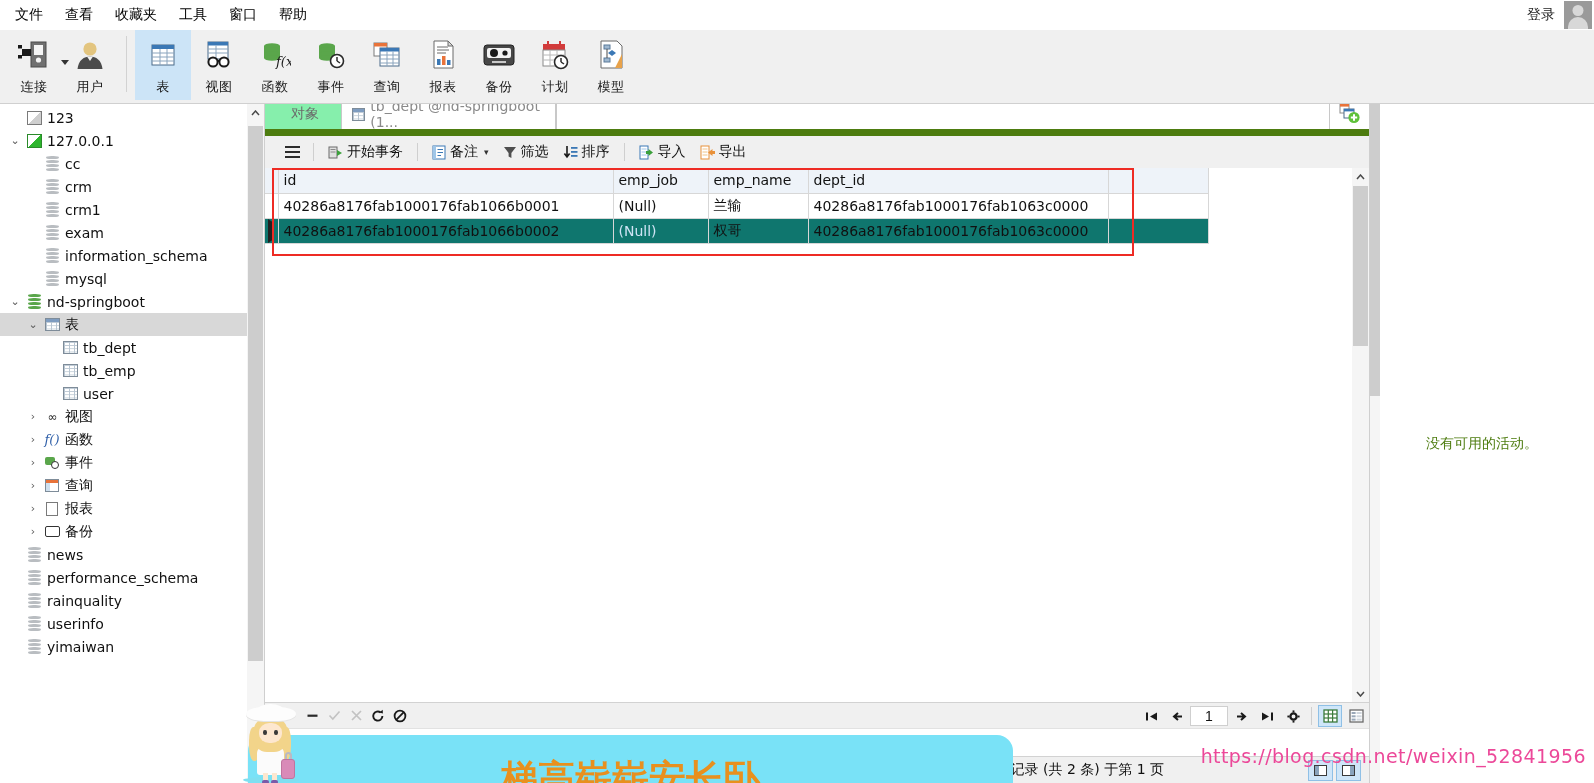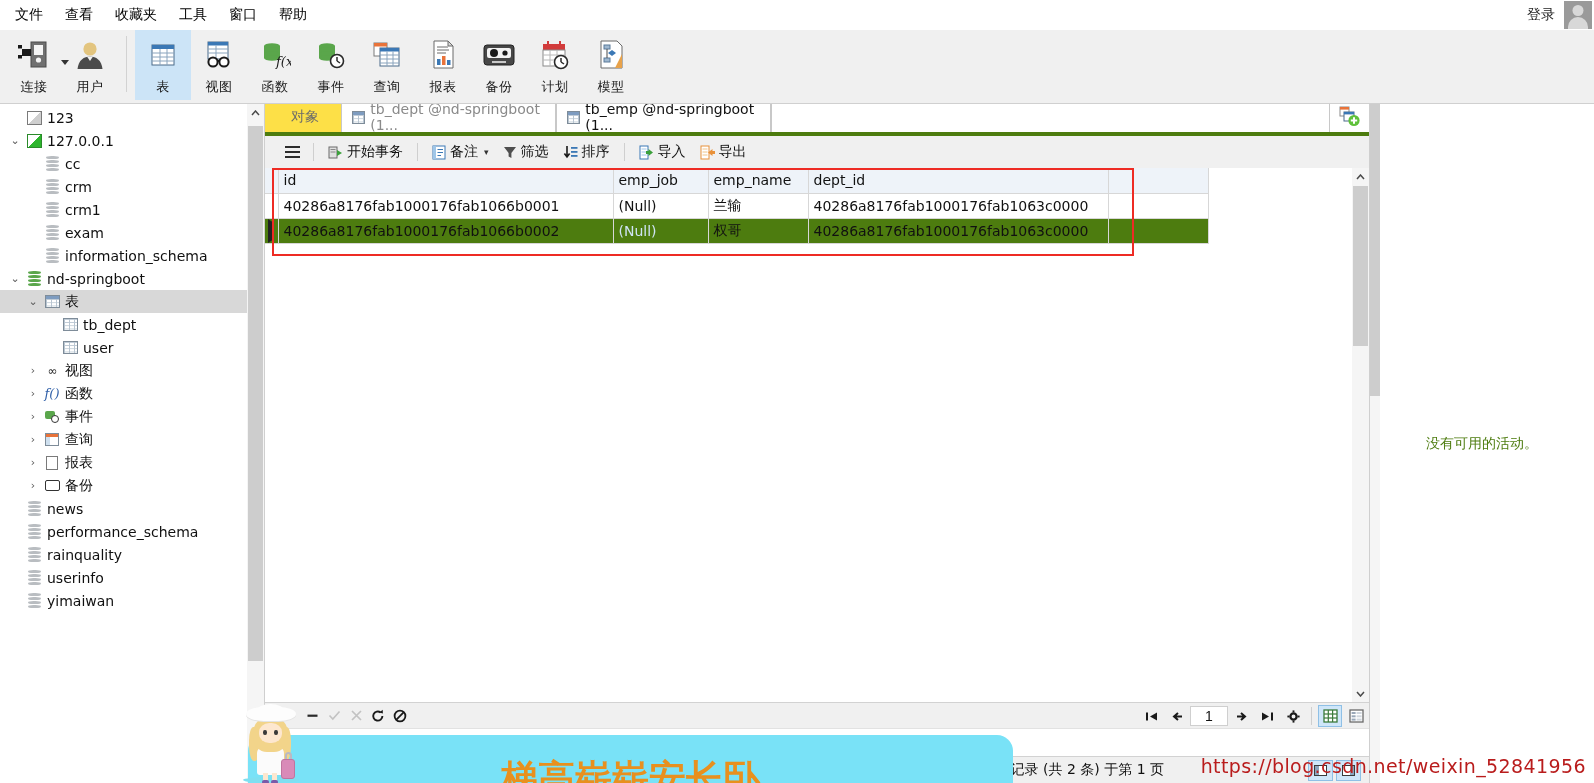--- a/index.html
+++ b/index.html
@@ -109,22 +109,22 @@
   .ic-evt{ width:14px;height:13px;position:relative;}
   .ic-evt b{position:absolute;left:0;top:1px;width:10px;height:8px;background:#5aa64b;border-radius:2px;}
   .ic-evt s{position:absolute;right:0;bottom:0;width:8px;height:8px;border:1.5px solid #333;border-radius:50%;background:#fff;}
   .ic-query{ width:14px;height:13px;border:1px solid #7e8c99;background:#fff; box-shadow: inset 0 3px 0 #e8733a, inset 4px 0 0 #cfe0ef;}
   .ic-report{ width:12px;height:14px;border:1px solid #7a7a7a;background:#fff;}
   .ic-backup{ width:15px;height:11px;border:1.6px solid #333;border-radius:2px;background:#fff;}
 
   
   .center { flex:1; display:flex; flex-direction:column; min-width:0; background:#f0f0f0;}
   .tabbar {
-    height:32px; background:#fde047; display:flex; align-items:flex-end; flex:0 0 32px;
-    border-bottom:4px solid #4d7c0f; padding-left:4px;
+    height:32px; background:#86efac; display:flex; align-items:flex-end; flex:0 0 32px;
+    border-bottom:7px solid #4d7c0f; padding-left:4px;
   }
   .tb-obj{
     height:31px; display:flex;align-items:center; padding:0 22px; color:#6b6b6b; font-size:14px;
     font-family:"DejaVu Sans",sans-serif;
   }
   .tb-tab{
     height:31px; display:flex;align-items:center; gap:5px; padding:0 10px;
     background:#fff; border-left:1px solid #c8c8c8; border-right:1px solid #c8c8c8;
     border-top:1px solid #c8c8c8; color:#8a8a8a; font-size:14px; max-width:215px;
     font-family:"DejaVu Sans",sans-serif; cursor:default;
@@ -157,21 +157,21 @@
   table.dg{ border-collapse:collapse; table-layout:fixed; }
   table.dg td, table.dg th{
     border-right:1px solid #d7d7d7; border-bottom:1px solid #d7d7d7;
     font-size:14px; font-weight:normal; text-align:left; padding:2px 5px;
     height:25px; overflow:hidden; white-space:nowrap;
     font-family:"DejaVu Sans","Liberation Sans",sans-serif;
   }
   table.dg th{ background:#eef3f9; color:#111; }
   table.dg td{ color:#111;margin-left:7px; }
   .c-marker{ width:13px; min-width:13px; padding:0 !important; border-right:1px solid #d7d7d7; background:#fff;}
-  .row-sel td{ background:#4d7c0f; color:#fff; }
+  .row-sel td{ background:#0f766e; color:#fff; }
   .row-sel td.nullv{ color:#cfe4f5; }
   .nullv{ color:#9a9a9a; }
   .marker-arrow{ width:0;height:0;border-top:4.5px solid transparent;border-bottom:4.5px solid transparent;border-left:6px solid #222; margin-left:3px;}
 
   .redbox{
     position:absolute; left:7px; top:0px; width:862px; height:88px;
     border:2.5px solid #ee2b24; pointer-events:none;
   }
 
   
@@ -209,21 +209,21 @@
 
   
   .right-pane{ width:225px; flex:0 0 225px; background:#fff; position:relative; border-left:1px solid #cfcfcf;
     display:flex; align-items:center; justify-content:center;}
   .rp-text{ color:#4d7c0f; font-size:14px; font-family:"DejaVu Sans",sans-serif;}
   .rp-scroll{ position:absolute; left:0; top:0; bottom:0; width:10px; background:#f5f5f5;}
   .rp-thumb{ position:absolute; left:0; top:0; width:10px; height:292px; background:#cdcdcd;}
 
   
   .watermark{
-    position:absolute; right:8px; bottom:6px; font-size:19px; color:#b91c1c;
+    position:absolute; right:8px; bottom:16px; font-size:19px; color:#ec4899;
     font-family:"DejaVu Sans",sans-serif; letter-spacing:.4px; pointer-events:none; z-index:40;
   }
   .cyan-banner{
     position:absolute; left:240px; bottom:0; width:765px; height:48px;
     background:#79e2f7; border-radius:16px 16px 0 0; z-index:30;
     overflow:hidden;
     margin-left:8px;
   }
   .cyan-banner .bt{
     position:absolute; left:50%; transform:translateX(-50%); top:19px; white-space:nowrap;
@@ -524,20 +524,33 @@
               <span class="ic-db">
                 <i></i>
                 <i></i>
                 <i></i>
                 <i></i>
               </span>
             </span>
             <span class="txt">information_schema</span>
           </div>
           <div class="tnode">
+            <span style="width:24px;flex:0 0 24px"></span>
+            <span class="arrow"></span>
+            <span class="ico">
+              <span class="ic-db">
+                <i></i>
+                <i></i>
+                <i></i>
+                <i></i>
+              </span>
+            </span>
+            <span class="txt">mysql</span>
+          </div>
+          <div class="tnode">
             <span style="width:6px;flex:0 0 6px"></span>
             <span class="arrow">⌄</span>
             <span class="ico">
               <span class="ic-db green">
                 <i></i>
                 <i></i>
                 <i></i>
                 <i></i>
               </span>
             </span>
@@ -551,20 +564,28 @@
             </span>
             <span class="txt">表</span>
           </div>
           <div class="tnode">
             <span style="width:42px;flex:0 0 42px"></span>
             <span class="arrow"></span>
             <span class="ico">
               <span class="ic-tbl"></span>
             </span>
             <span class="txt">tb_dept</span>
+          </div>
+          <div class="tnode">
+            <span style="width:42px;flex:0 0 42px"></span>
+            <span class="arrow"></span>
+            <span class="ico">
+              <span class="ic-tbl"></span>
+            </span>
+            <span class="txt">tb_emp</span>
           </div>
           <div class="tnode">
             <span style="width:42px;flex:0 0 42px"></span>
             <span class="arrow"></span>
             <span class="ico">
               <span class="ic-tbl"></span>
             </span>
             <span class="txt">user</span>
           </div>
           <div class="tnode">
@@ -698,24 +719,20 @@
       </div>
     </div>
 
     <div class="center">
 
       <div class="tabbar">
         <div class="tb-obj">对象</div>
         <div class="tb-tab">
           <span class="ic-tbl hdr"></span>
           <span>tb_dept @nd-springboot (1...</span>
-        </div>
-        <div class="tb-tab active">
-          <span class="ic-tbl hdr"></span>
-          <span>tb_emp @nd-springboot (1...</span>
         </div>
         <div class="tb-fill"></div>
         <div class="tb-new">
           <svg width="21" height="21" viewBox="0 0 21 21">
             <rect x="1" y="1" width="9" height="9" fill="#fff" stroke="#8a8a8a"></rect>
             <rect x="1" y="1" width="9" height="2.6" fill="#e8733a"></rect>
             <rect x="5" y="6" width="10" height="9" fill="#fff" stroke="#4a6b8a"></rect>
             <rect x="5" y="6" width="10" height="2.4" fill="#3b78b5"></rect>
             <circle cx="15" cy="14.5" r="5.6" fill="#5fc13a"></circle>
             <path d="M15 11.3 v6.4 M11.8 14.5 h6.4" stroke="#fff" stroke-width="2"></path>

